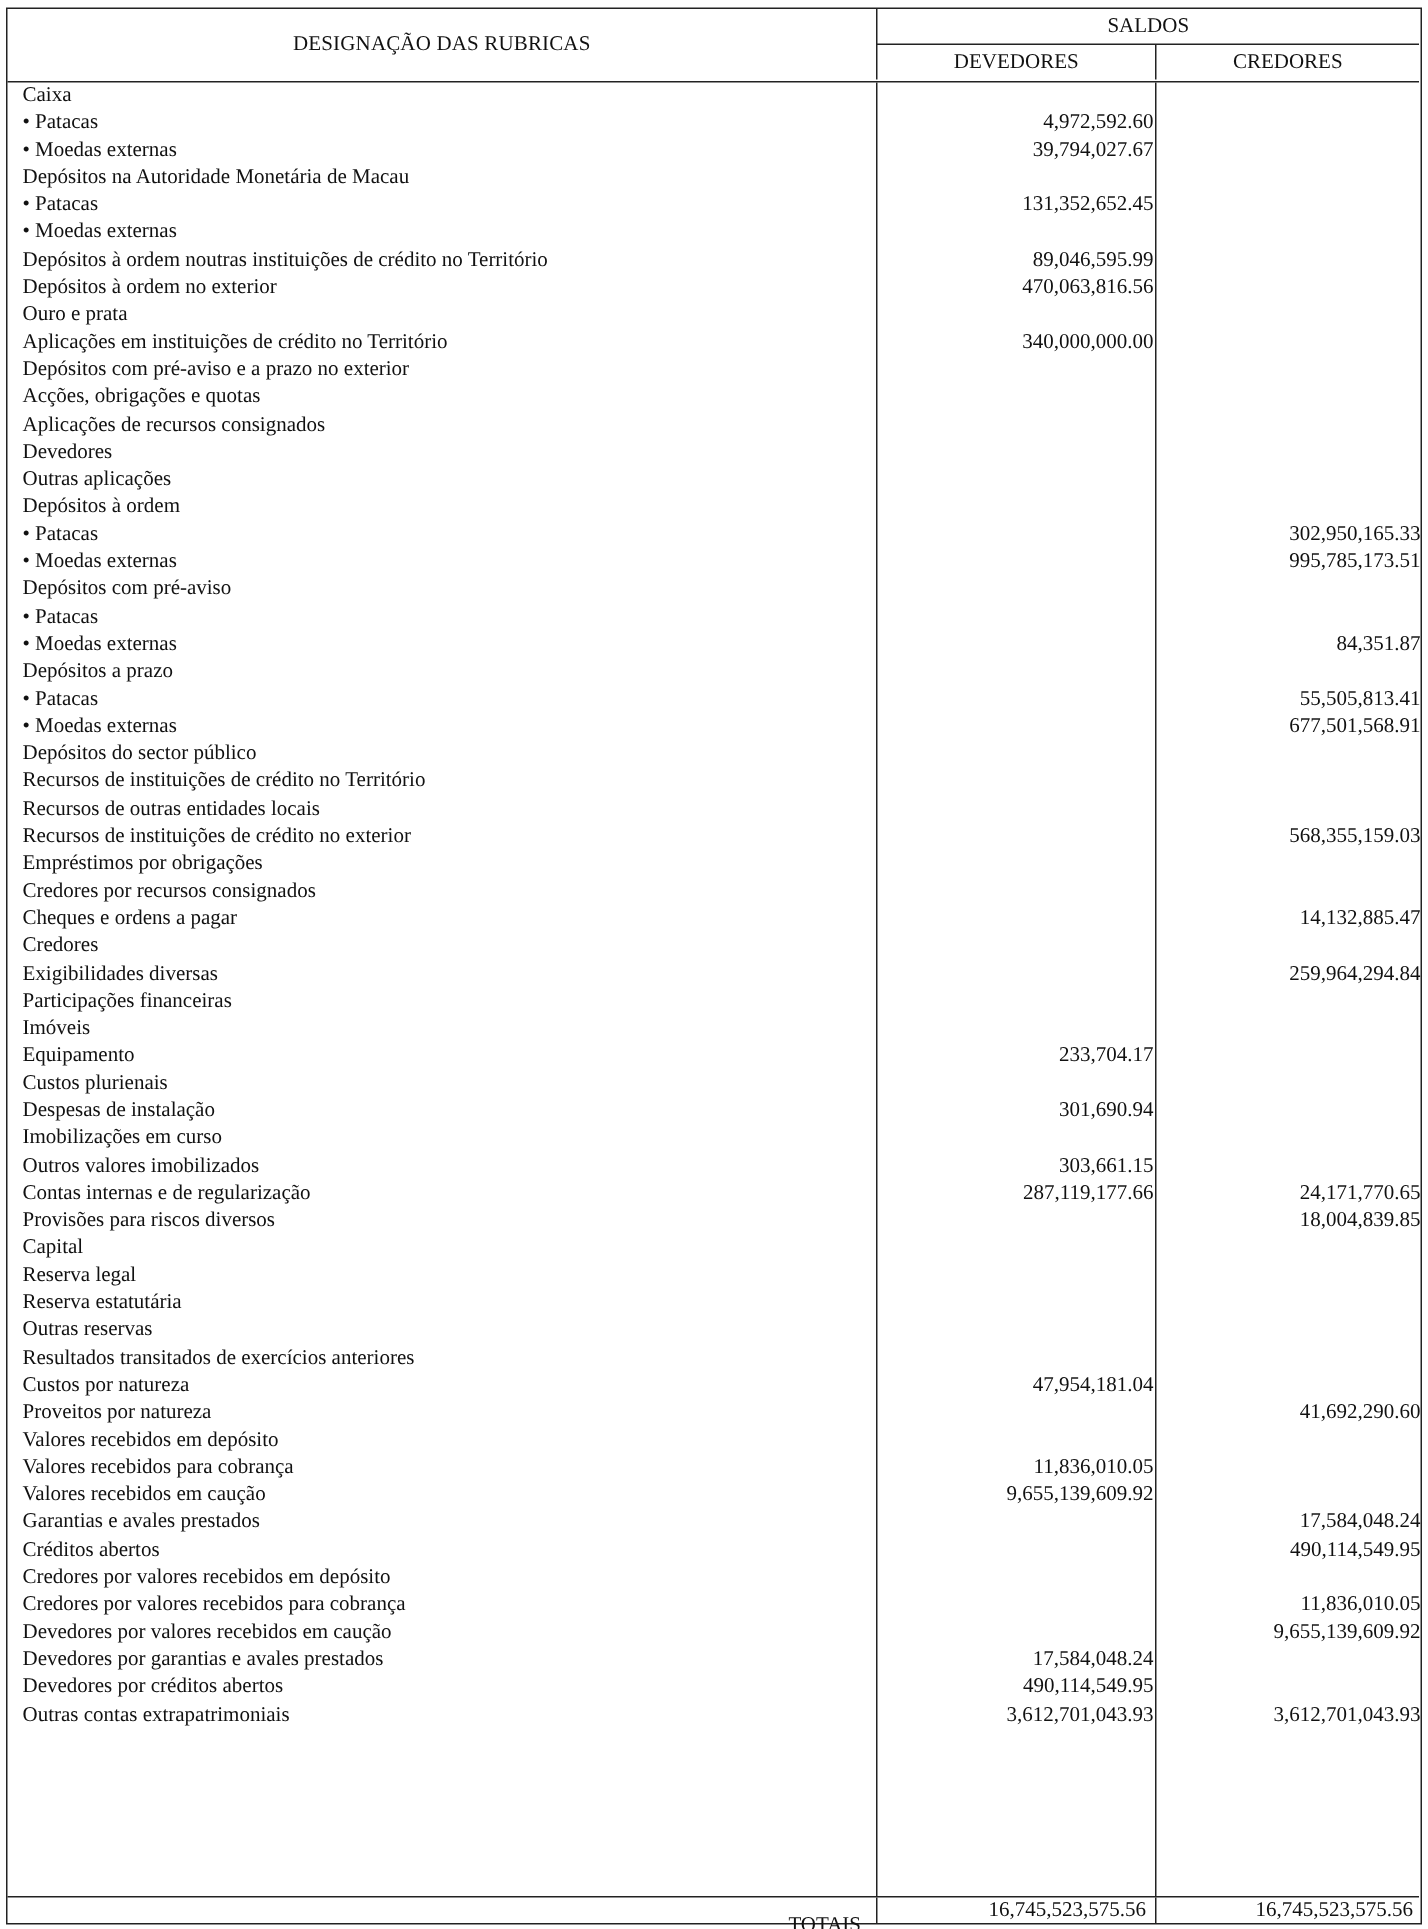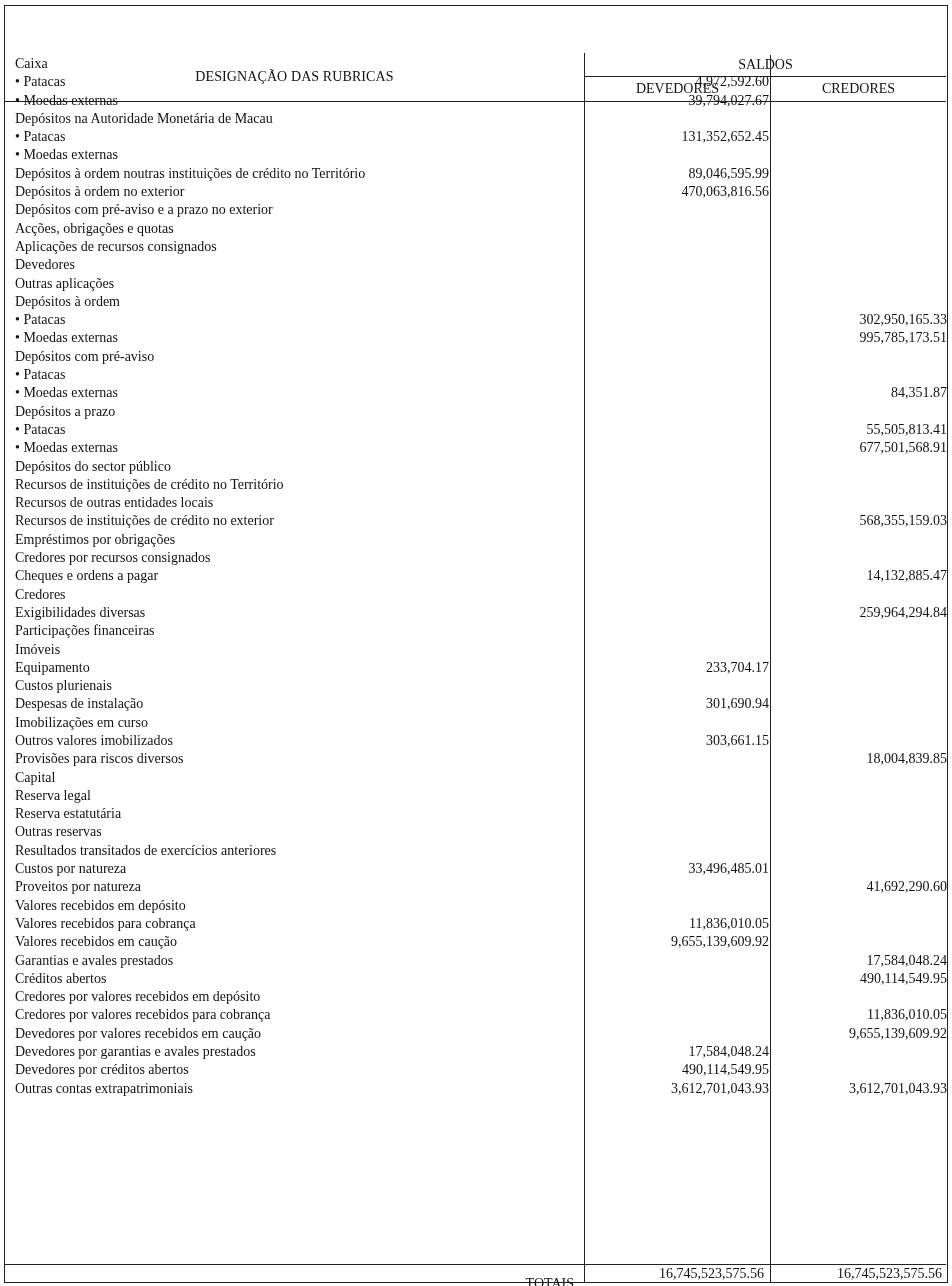--- a/index.html
+++ b/index.html
@@ -1,21 +1,21 @@
 <!DOCTYPE html>
 <html><head>
 <meta charset="utf-8">
 <style>
   html, body { margin:0; padding:0; background:#ffffff; }
   body { width:952px; height:1286px; position:relative; overflow:hidden;
          font-family:"Liberation Serif","DejaVu Serif",serif; color:#111; }
   .tbl { position:absolute; left:4px; top:5px; width:944px; height:1278px;
          border:1.5px solid #222; box-sizing:border-box; }
   .hdr { position:absolute; left:0; top:0; width:941px; height:49px;
-         border-bottom:1.5px solid #222; box-sizing:border-box;margin-top:47px; }
+         border-bottom:1.5px solid #222; box-sizing:border-box; }
   .hdr-label { position:absolute; left:0; top:0; width:579px; height:47px;
                display:flex; align-items:center; justify-content:center;
                font-size:14px; letter-spacing:0.1px; }
   .hdr-saldos { position:absolute; left:579px; top:0; width:362px; height:24px;
                 border-left:1px solid #222; border-bottom:1px solid #222; box-sizing:border-box;
                 display:flex; align-items:center; justify-content:center; font-size:14px; }
   .hdr-dev { position:absolute; left:579px; top:24px; width:186px; height:23px;
              border-left:1px solid #222; box-sizing:border-box;
              display:flex; align-items:center; justify-content:center; font-size:14px; }
   .hdr-cred { position:absolute; left:765px; top:24px; width:176px; height:23px;
@@ -84,20 +84,30 @@
         <span class="lbl">Depósitos à ordem noutras instituições de crédito no Território</span>
         <span class="dev">89,046,595.99</span>
         <span class="cred"></span>
       </div>
       <div class="row">
         <span class="lbl">Depósitos à ordem no exterior</span>
         <span class="dev">470,063,816.56</span>
         <span class="cred"></span>
       </div>
       <div class="row">
+        <span class="lbl">Ouro e prata</span>
+        <span class="dev"></span>
+        <span class="cred"></span>
+      </div>
+      <div class="row">
+        <span class="lbl">Aplicações em instituições de crédito no Território</span>
+        <span class="dev">340,000,000.00</span>
+        <span class="cred"></span>
+      </div>
+      <div class="row">
         <span class="lbl">Depósitos com pré-aviso e a prazo no exterior</span>
         <span class="dev"></span>
         <span class="cred"></span>
       </div>
       <div class="row">
         <span class="lbl">Acções, obrigações e quotas</span>
         <span class="dev"></span>
         <span class="cred"></span>
       </div>
       <div class="row">
@@ -234,20 +244,25 @@
         <span class="lbl">Imobilizações em curso</span>
         <span class="dev"></span>
         <span class="cred"></span>
       </div>
       <div class="row">
         <span class="lbl">Outros valores imobilizados</span>
         <span class="dev">303,661.15</span>
         <span class="cred"></span>
       </div>
       <div class="row">
+        <span class="lbl">Contas internas e de regularização</span>
+        <span class="dev">287,119,177.66</span>
+        <span class="cred">24,171,770.65</span>
+      </div>
+      <div class="row">
         <span class="lbl">Provisões para riscos diversos</span>
         <span class="dev"></span>
         <span class="cred">18,004,839.85</span>
       </div>
       <div class="row">
         <span class="lbl">Capital</span>
         <span class="dev"></span>
         <span class="cred"></span>
       </div>
       <div class="row">
@@ -265,21 +280,21 @@
         <span class="dev"></span>
         <span class="cred"></span>
       </div>
       <div class="row">
         <span class="lbl">Resultados transitados de exercícios anteriores</span>
         <span class="dev"></span>
         <span class="cred"></span>
       </div>
       <div class="row">
         <span class="lbl">Custos por natureza</span>
-        <span class="dev">33,496,485.01</span>
+        <span class="dev">47,954,181.04</span>
         <span class="cred"></span>
       </div>
       <div class="row">
         <span class="lbl">Proveitos por natureza</span>
         <span class="dev"></span>
         <span class="cred">41,692,290.60</span>
       </div>
       <div class="row">
         <span class="lbl">Valores recebidos em depósito</span>
         <span class="dev"></span>

